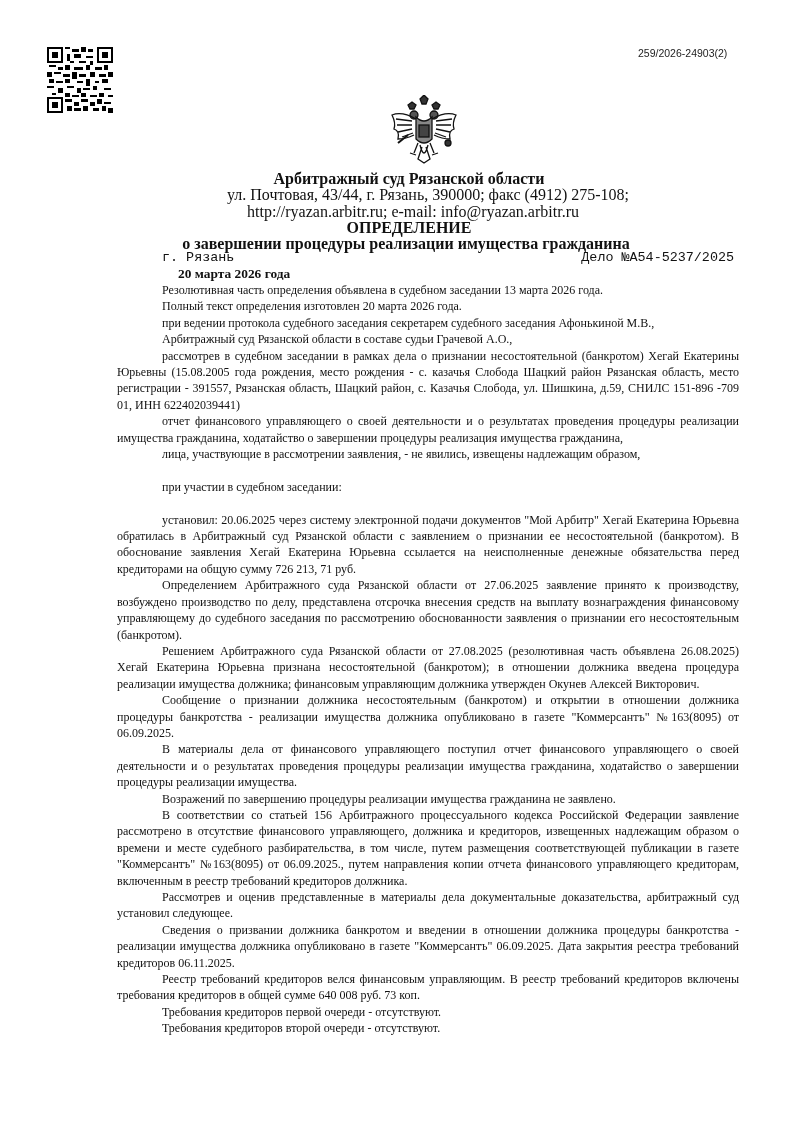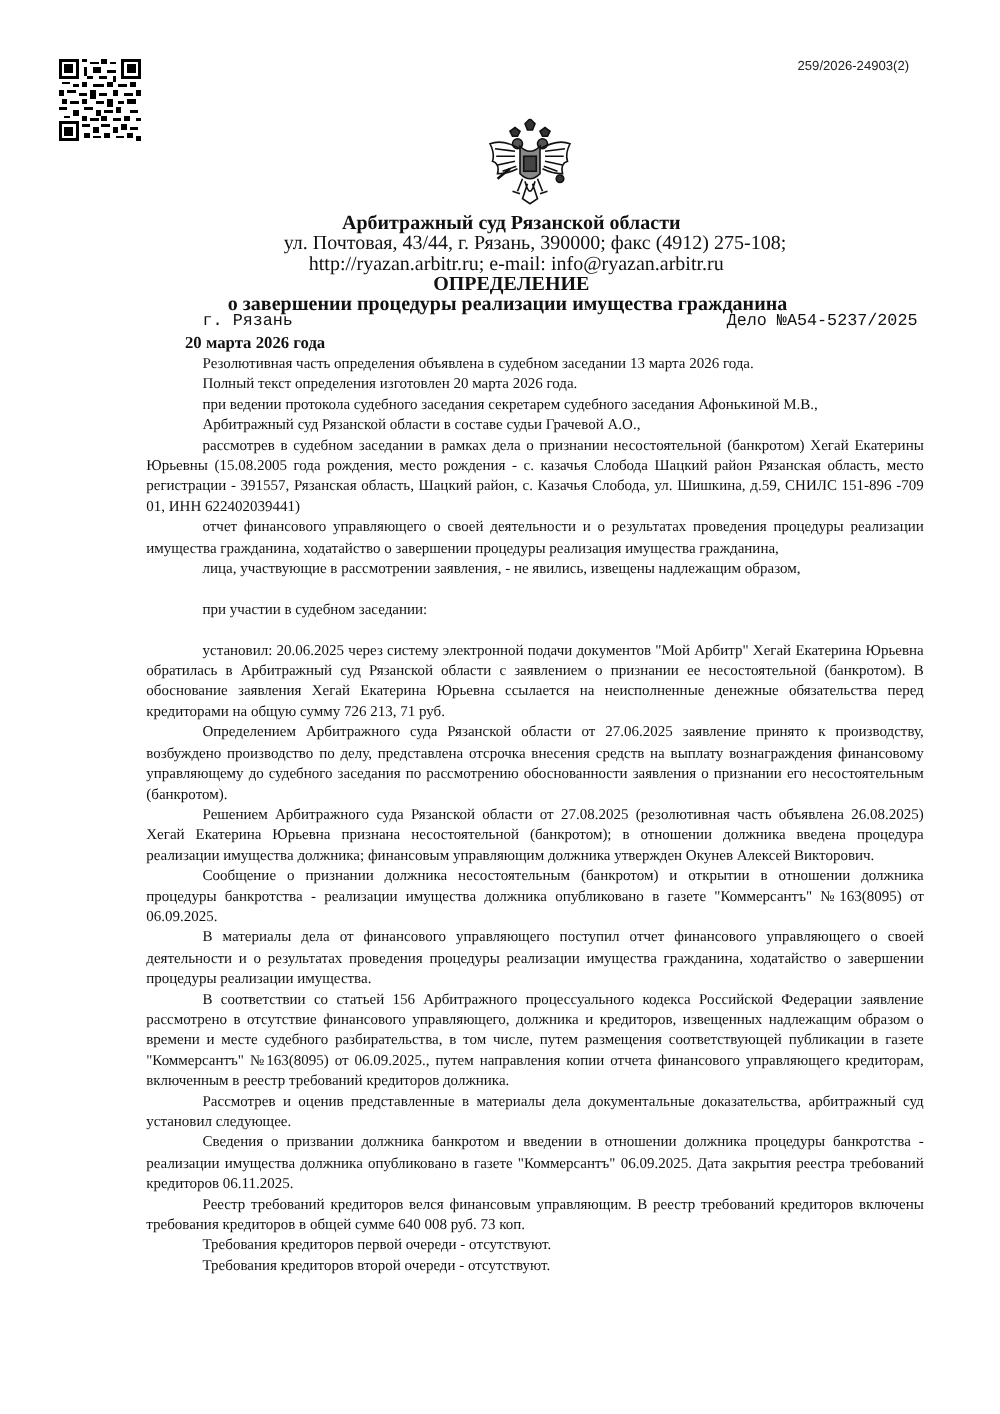--- a/index.html
+++ b/index.html
@@ -9,21 +9,21 @@
   .emblem { position: absolute; left: 388px; top: 95px; width: 72px; height: 76px; }
   .header { position: absolute; left: 0; top: 171px; width: 800px; text-align: center; font-family: "Liberation Serif", serif; font-size: 16px; line-height: 16.3px; }
   .header .b { font-weight: bold; }
   .header .court { margin-left: 18px; }
   .header .addr { margin-left: 56px; }
   .header .web { margin-left: 26px; }
   .header .title { margin-left: 18px; }
   .header .subtitle { margin-left: 12px; }
   .meta-row { position: absolute; left: 162px; top: 250px; width: 572px; font-family: Liberation Mono, monospace; font-size: 13.4px; line-height: 16.3px; }
   .meta-row .right { position: absolute; right: 0; top: 0; }
-  .date-line { position: absolute; left: 148px; top: 266px; font-family: "Liberation Serif", serif; font-size: 13.4px; font-weight: bold; }
+  .date-line { position: absolute; left: 178px; top: 266px; font-family: "Liberation Serif", serif; font-size: 13.4px; font-weight: bold; }
   .body { position: absolute; left: 117px; top: 282px; width: 622px; font-family: "Liberation Serif", serif; font-size: 12px; line-height: 16.4px; text-align: justify; }
   .body p { margin: 0; text-indent: 45px; }
   .body p.noindent { text-indent: 0; padding-left: 45px; }
   .body p.gap-big { margin-top: 16.4px; }
 </style>
 </head>
 <body>
 
 <svg class="qr" viewBox="0 0 29 29" shape-rendering="crispEdges">
   <rect x="0" y="0" width="29" height="29" fill="#fff"></rect>
@@ -154,19 +154,20 @@
   <p class="noindent">Арбитражный суд Рязанской области в составе судьи Грачевой А.О.,</p>
   <p>рассмотрев в судебном заседании в рамках дела о признании несостоятельной (банкротом) Хегай Екатерины Юрьевны   (15.08.2005  года рождения, место рождения - с. казачья Слобода Шацкий район Рязанская область,   место регистрации -  391557, Рязанская область,  Шацкий район, с. Казачья Слобода, ул. Шишкина, д.59, СНИЛС 151-896 -709 01, ИНН 622402039441)</p>
   <p>отчет финансового управляющего о своей деятельности и о результатах проведения процедуры реализации имущества гражданина, ходатайство о завершении процедуры реализация имущества гражданина,</p>
   <p class="noindent">лица, участвующие в рассмотрении заявления, - не явились, извещены надлежащим образом,</p>
   <p class="noindent gap-big">при участии в судебном заседании:</p>
   <p class="gap-big">установил: 20.06.2025 через систему электронной подачи документов "Мой Арбитр"  Хегай Екатерина Юрьевна       обратилась в Арбитражный суд Рязанской области с заявлением о признании ее несостоятельной   (банкротом). В обоснование заявления Хегай Екатерина Юрьевна ссылается на неисполненные денежные обязательства перед кредиторами на общую  сумму 726 213, 71 руб.</p>
   <p>Определением Арбитражного суда Рязанской области   от 27.06.2025 заявление принято к производству, возбуждено производство по делу, представлена отсрочка внесения средств на выплату вознаграждения финансовому управляющему до судебного заседания по рассмотрению обоснованности заявления о признании его несостоятельным (банкротом).</p>
   <p>Решением Арбитражного суда Рязанской области от 27.08.2025 (резолютивная часть объявлена 26.08.2025) Хегай Екатерина Юрьевна признана несостоятельной (банкротом); в отношении должника введена процедура реализации имущества должника; финансовым управляющим должника утвержден Окунев Алексей Викторович.</p>
   <p>Сообщение о признании должника несостоятельным (банкротом) и открытии в отношении должника процедуры банкротства - реализации имущества должника опубликовано в газете "Коммерсантъ" №163(8095) от 06.09.2025.</p>
   <p>В материалы дела от финансового управляющего поступил отчет финансового управляющего о своей деятельности и о результатах проведения процедуры реализации имущества   гражданина, ходатайство о завершении процедуры реализации имущества.</p>
+  <p>Возражений по завершению процедуры реализации имущества гражданина не заявлено.</p>
   <p>В соответствии  со статьей 156 Арбитражного процессуального кодекса Российской Федерации заявление рассмотрено в отсутствие финансового управляющего, должника и кредиторов, извещенных надлежащим образом о времени и месте судебного разбирательства, в том числе, путем размещения соответствующей публикации в газете "Коммерсантъ"  №163(8095) от 06.09.2025., путем направления копии отчета финансового управляющего кредиторам, включенным в реестр требований кредиторов должника.</p>
   <p>Рассмотрев и оценив представленные в материалы дела документальные  доказательства, арбитражный суд установил следующее.</p>
   <p>Сведения о призвании должника банкротом и  введении в отношении должника процедуры банкротства - реализации имущества должника опубликовано в газете "Коммерсантъ"  06.09.2025. Дата закрытия реестра требований кредиторов 06.11.2025.</p>
   <p>Реестр требований кредиторов велся финансовым управляющим. В реестр требований кредиторов включены требования кредиторов в общей сумме 640 008 руб. 73 коп.</p>
   <p>Требования кредиторов первой очереди - отсутствуют.</p>
   <p>Требования кредиторов второй очереди  - отсутствуют.</p>
 </div>
 
 </body></html>

